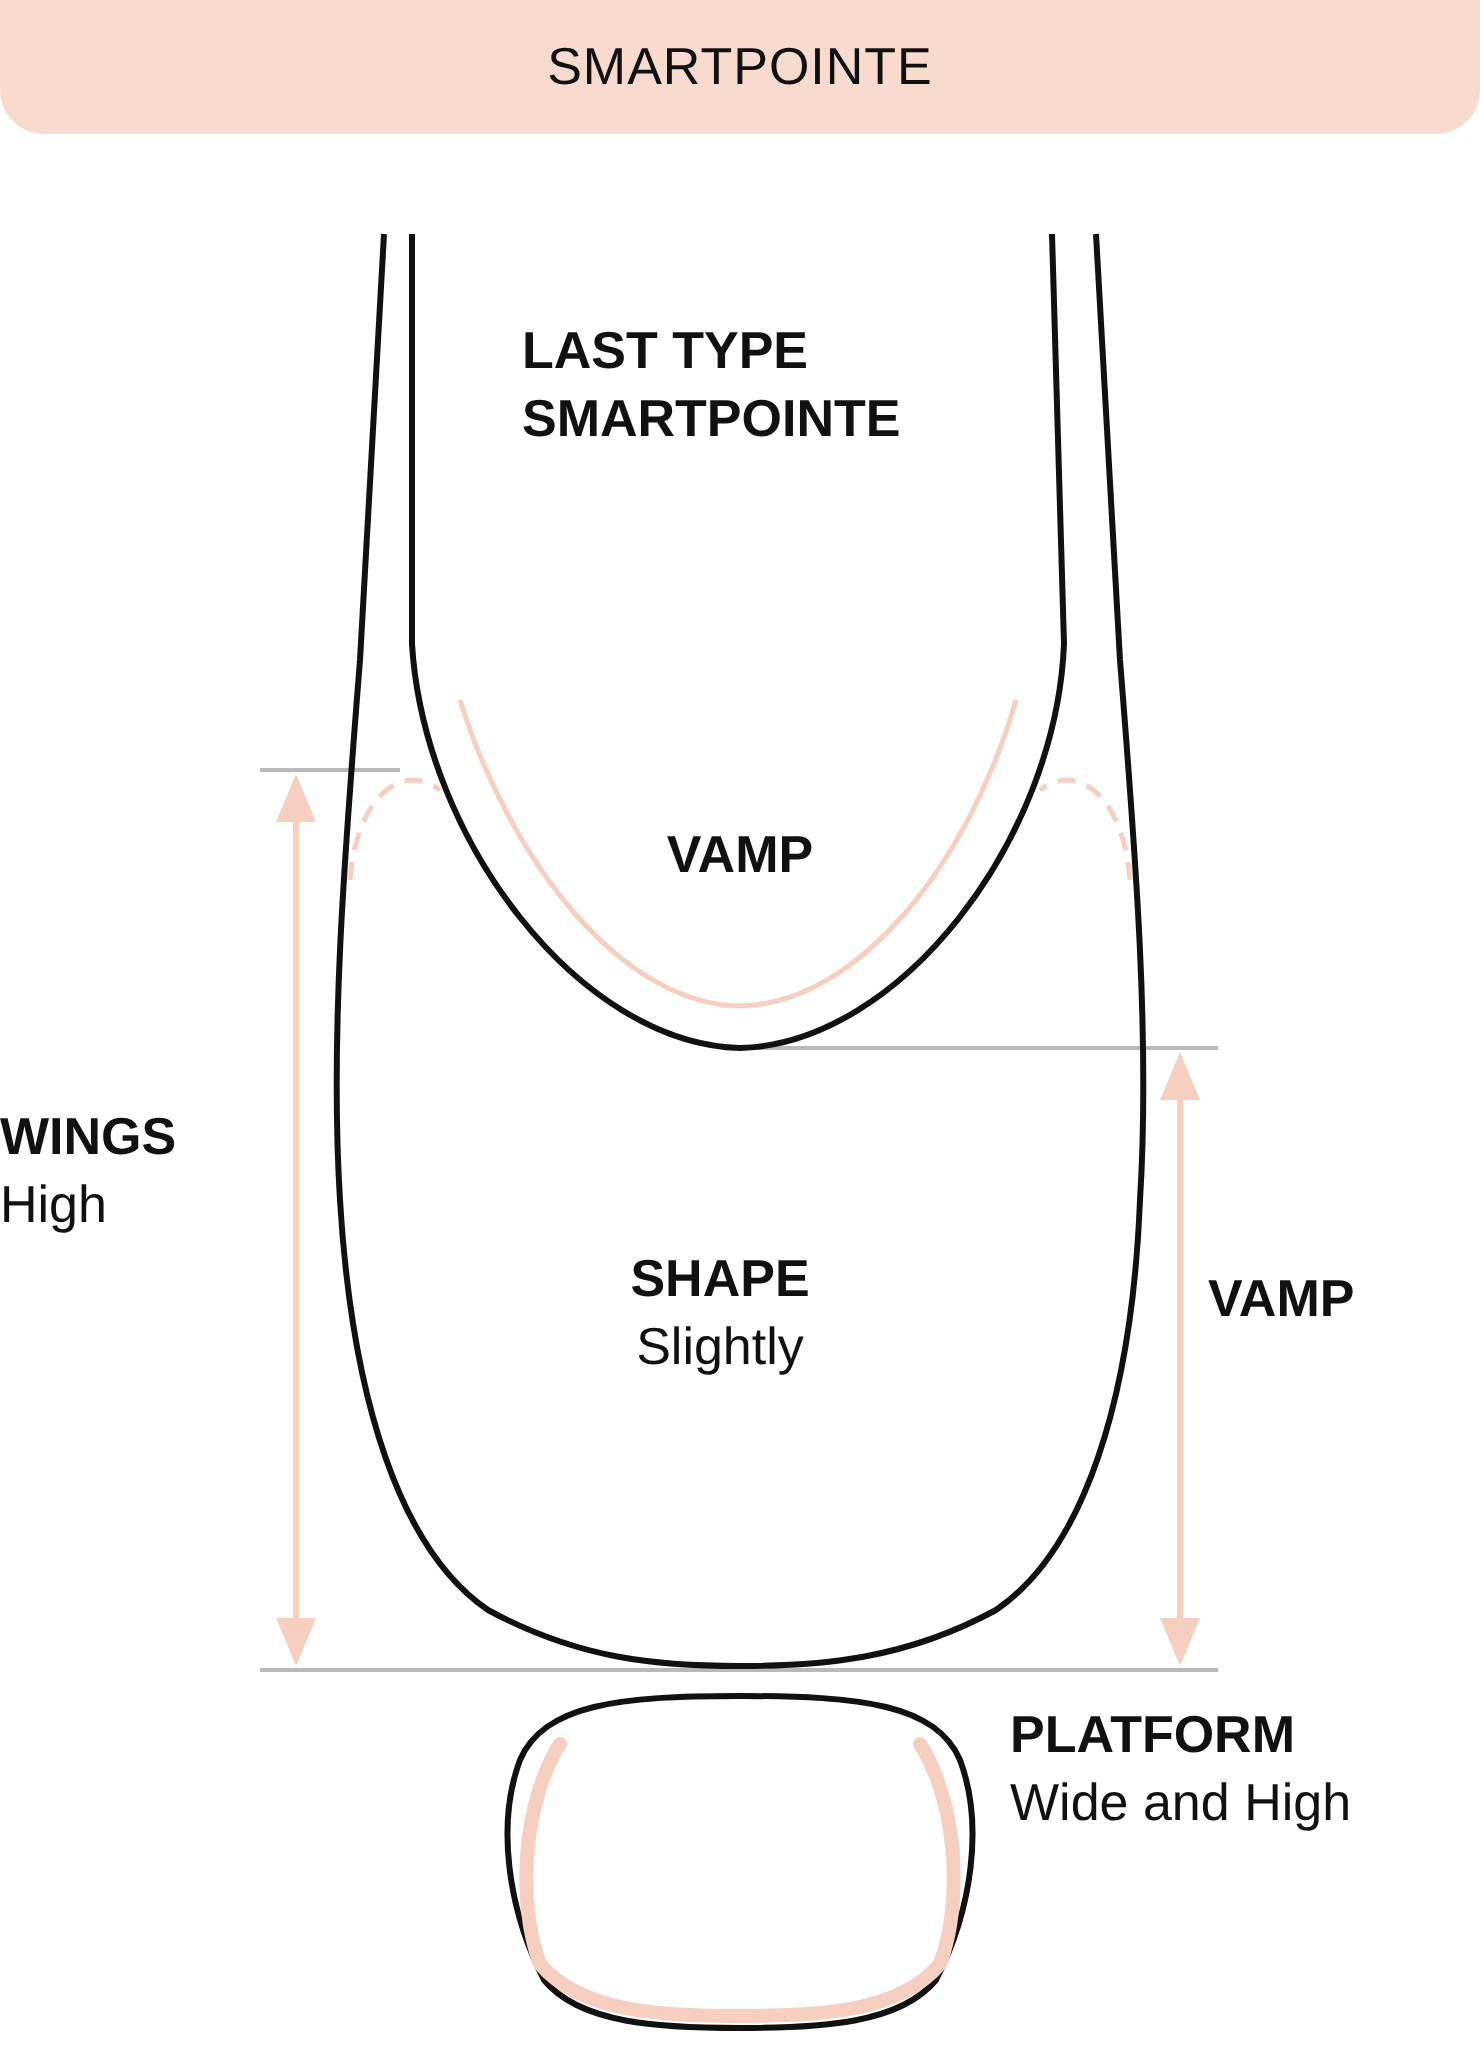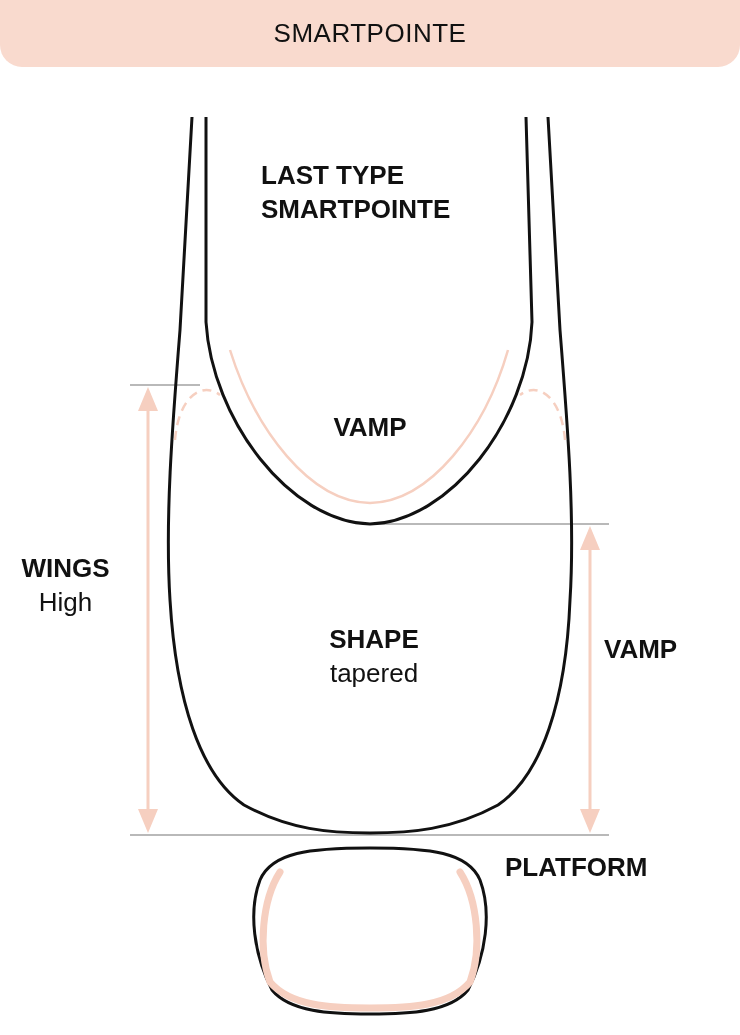--- a/index.html
+++ b/index.html
@@ -7,21 +7,21 @@
          font-family: "Liberation Sans", "DejaVu Sans", sans-serif; color: #111; }
   .header { position: absolute; left: 0; top: 0; width: 740px; height: 67px;
             background: #f9dace; border-radius: 0 0 22px 22px;
             display: flex; align-items: center; justify-content: center; }
   .header-title { font-size: 26px; letter-spacing: 0.5px; color: #111; font-weight: normal; }
   svg.diagram { position: absolute; left: 0; top: 0; }
   .label { position: absolute; line-height: 34px; font-size: 26px; }
   .label .b { font-weight: bold; display: block; }
   .label .r { font-weight: normal; display: block; }
   .center { text-align: center; }
-  .right { text-align: center; }
+  .right { text-align: left; }
   .left { text-align: left; }
 </style>
 </head>
 <body>
 
 <div class="header">
   <span class="header-title">SMARTPOINTE</span>
 </div>
 
 <svg class="diagram" width="740" height="1035" viewBox="0 0 740 1035">
@@ -66,24 +66,25 @@
 
 <div class="label center" style="left:300px; width:140px; top:410px;">
   <span class="b">VAMP</span>
 </div>
 
 <div class="label right" style="left:0px; width:131px; top:551px;">
   <span class="b">WINGS</span>
   <span class="r">High</span>
 </div>
 
-<div class="label center" style="left:294px; width:160px; top:622px;">
+<div class="label center" style="left:280px; width:160px; top:622px;">
   <span class="b">SHAPE</span>
-  <span class="r">tapered</span>
+  <span class="r">Slightly</span>
 </div>
 
 <div class="label left" style="left:604px; top:632px;">
   <span class="b">VAMP</span>
 </div>
 
 <div class="label left" style="left:505px; top:850px;">
   <span class="b">PLATFORM</span>
+  <span class="r">Wide and High</span>
 </div>
 
 </body></html>

